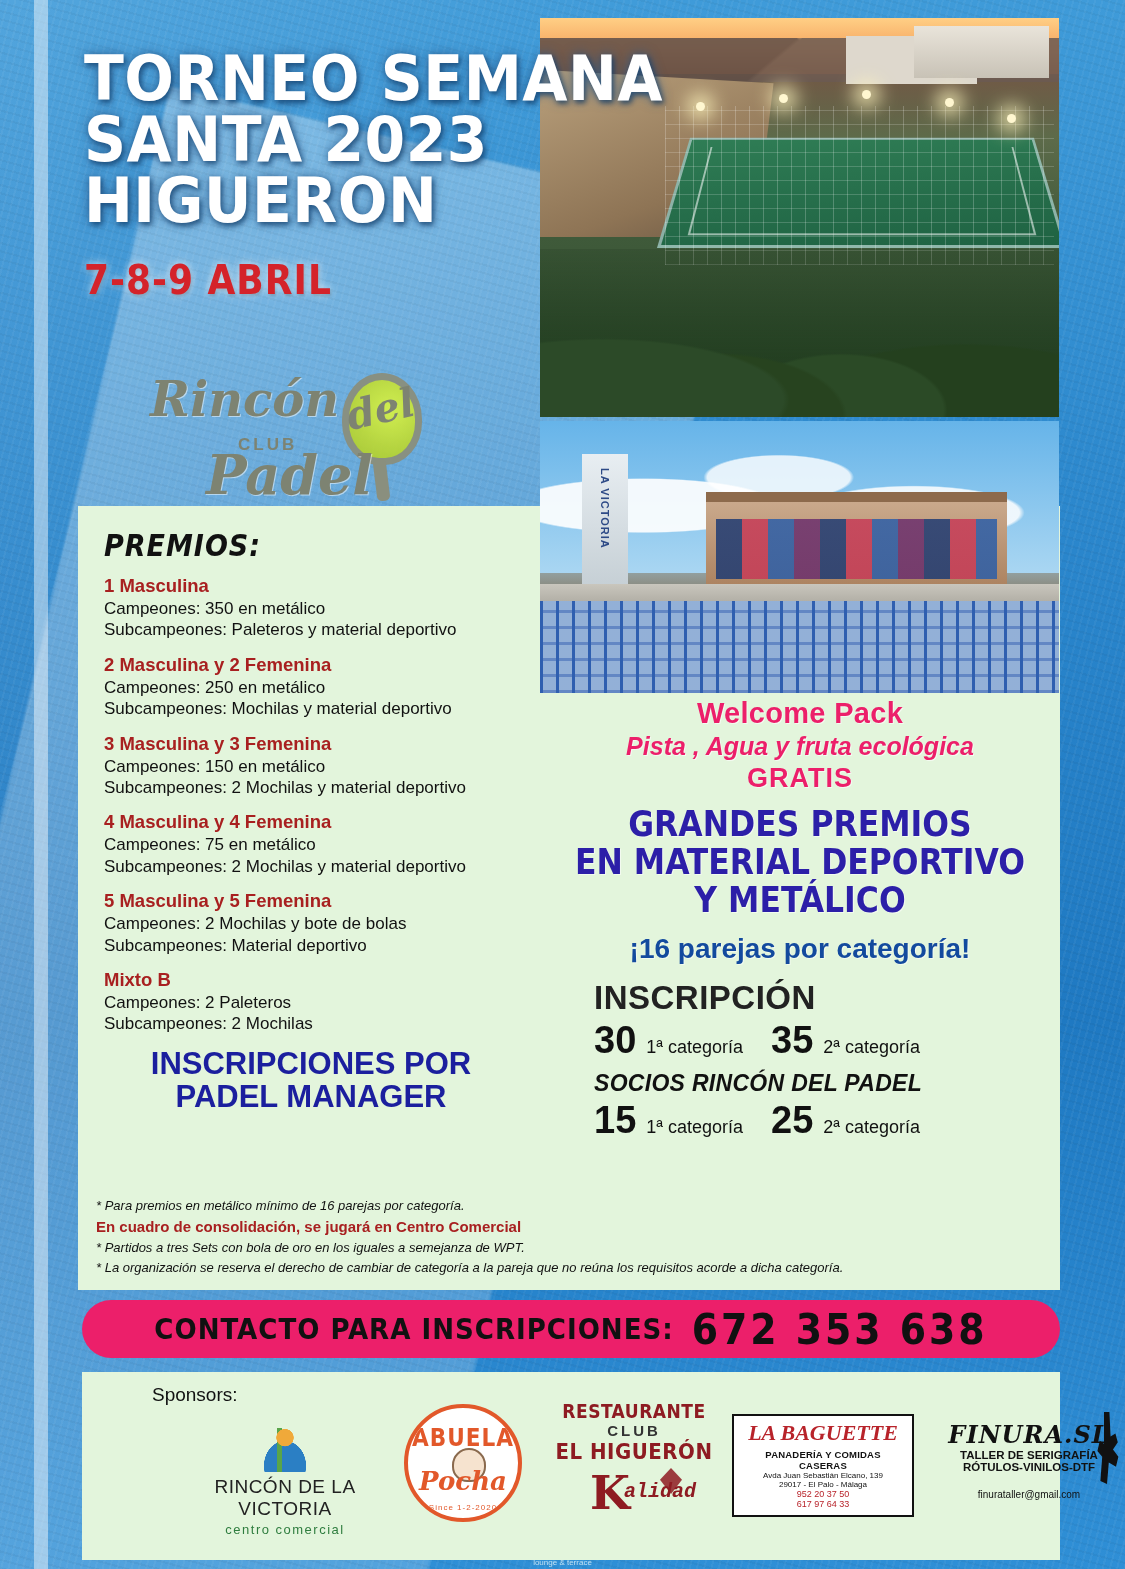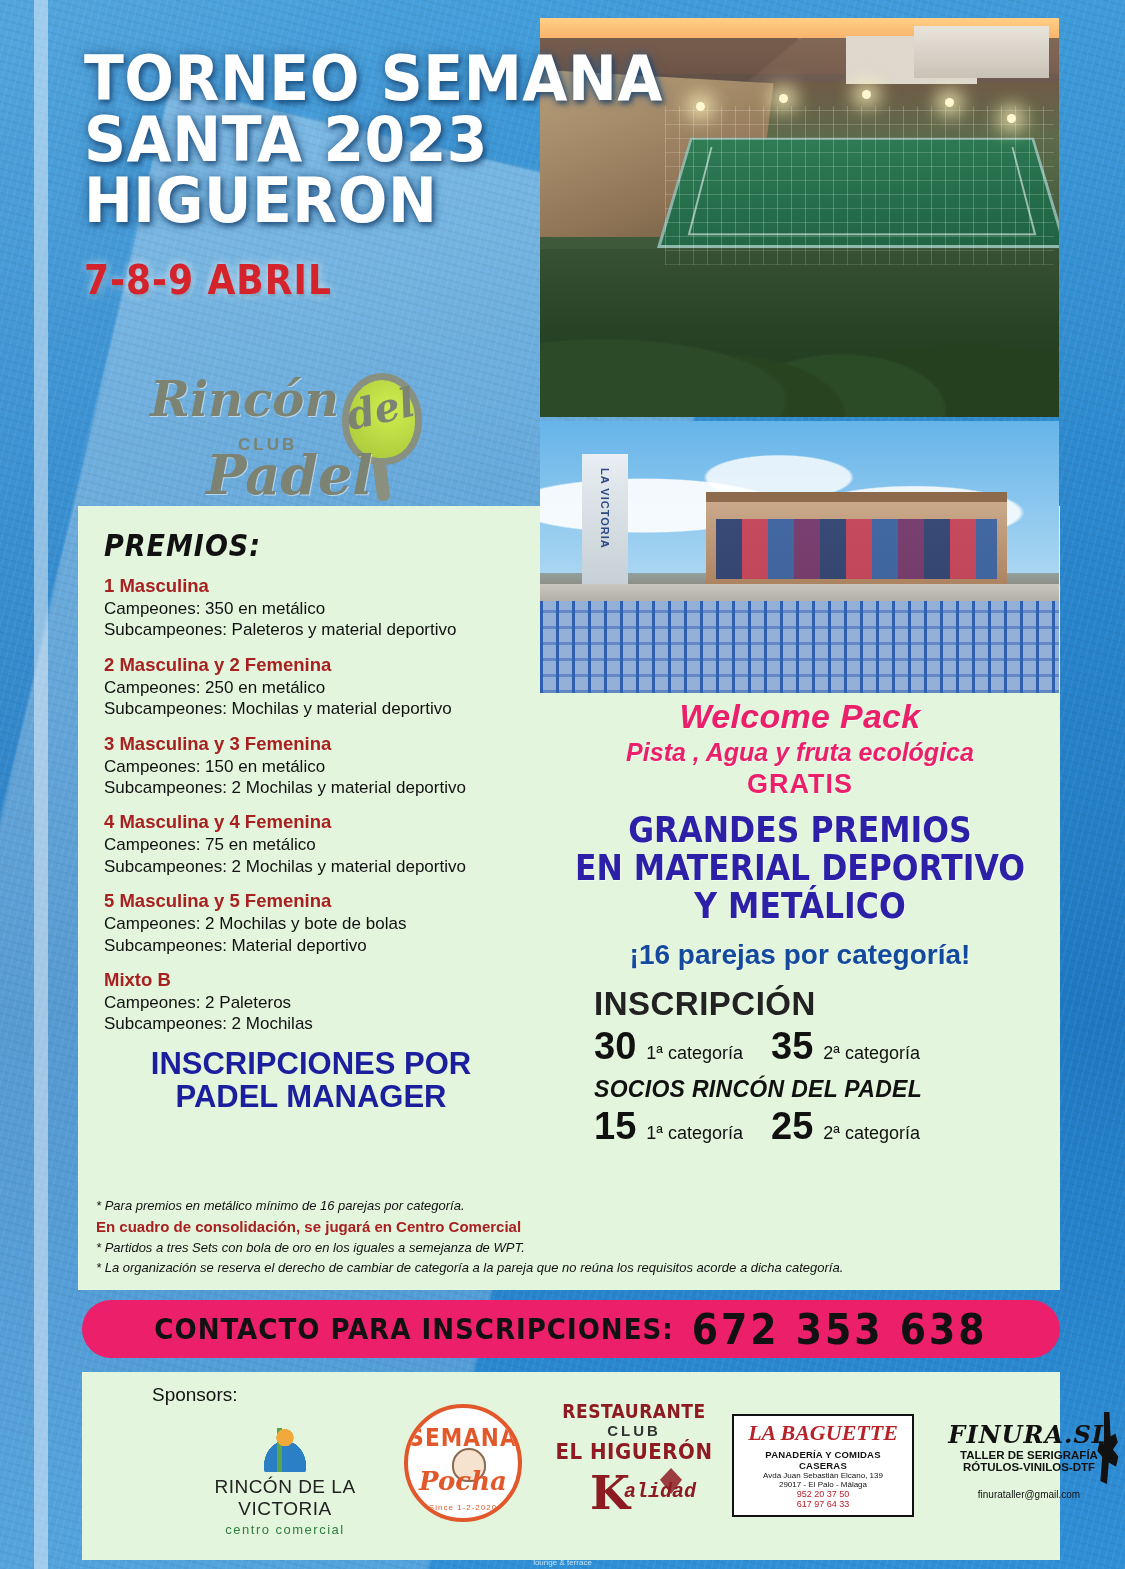--- a/index.html
+++ b/index.html
@@ -268,22 +268,21 @@
   .promo {
     position: absolute;
     left: 540px;
     top: 697px;
     width: 520px;
     z-index: 6;
     text-align: center;
   }
   .welcome {
     font-weight: 900;
-    font-size: 34px;
-    font-style: italic;
+    font-size: 29px;
     color: #ec1f6a;
     text-shadow: 1px 1px 0 rgba(255,255,255,.6);
     letter-spacing: .3px;
   }
   .welcome2 {
     font-weight: 900;
     font-size: 25px;
     font-style: italic;
     color: #ec1f6a;
     margin-top: 2px;
@@ -713,21 +712,21 @@
   <div class="sponsors-title">Sponsors:</div>
 
   <div class="sp sp1">
     <div class="mark"></div>
     <div class="t1">RINCÓN DE LA VICTORIA</div>
     <div class="t2">centro comercial</div>
   </div>
 
   <div class="sp sp2">
     <div class="circ">
-      <div class="abuela">SEMANA</div>
+      <div class="abuela">ABUELA</div>
       <div class="granny"></div>
       <div class="pocha">Pocha</div>
       <div class="since">Since 1-2-2020</div>
     </div>
   </div>
 
   <div class="sp sp3">
     <div class="r1">RESTAURANTE</div>
     <div class="r2">CLUB</div>
     <div class="r3">EL HIGUERÓN</div>

